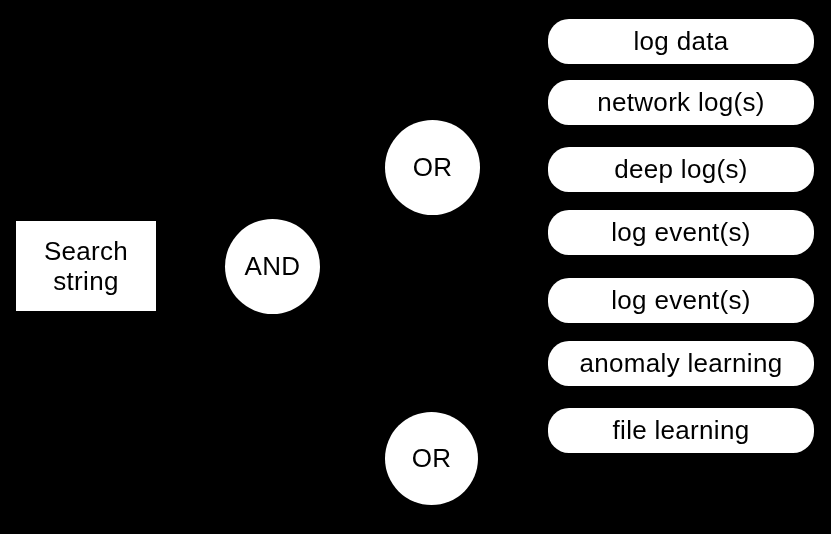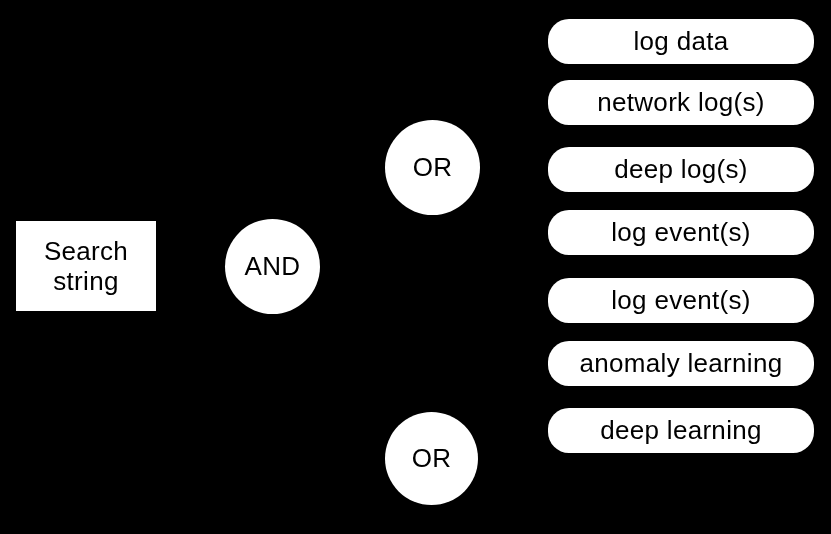--- a/index.html
+++ b/index.html
@@ -94,16 +94,16 @@
   <div class="node pill pill-2">network log(s)</div>
 
   <div class="node pill pill-3">deep log(s)</div>
 
   <div class="node pill pill-4">log event(s)</div>
 
   <div class="node pill pill-5">log event(s)</div>
 
   <div class="node pill pill-6">anomaly learning</div>
 
-  <div class="node pill pill-7">deep learning</div>
+  <div class="node pill pill-7">file learning</div>
 
 
 </div>
 
 </body></html>

